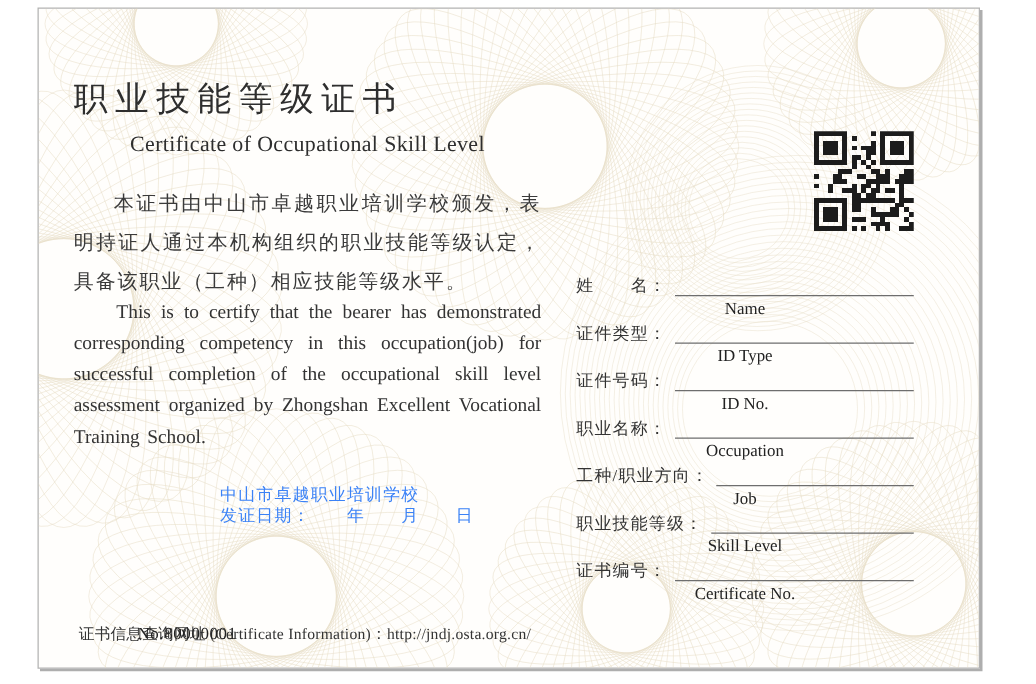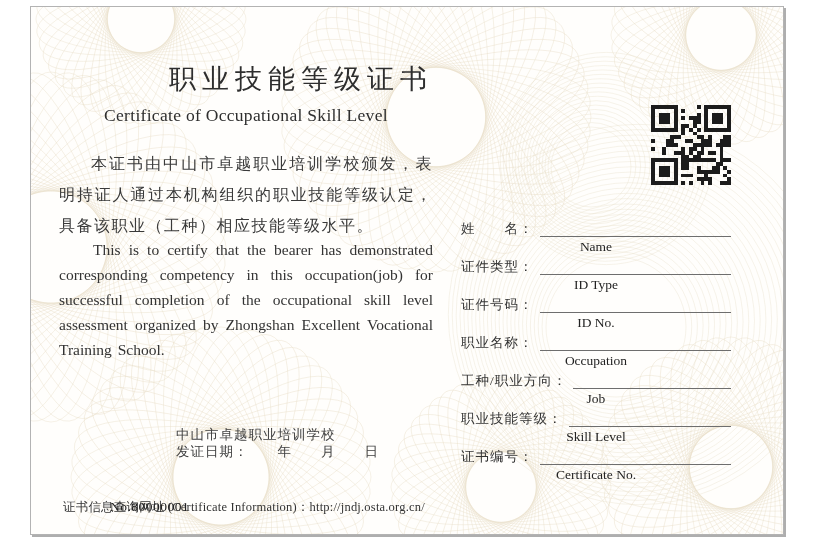--- a/index.html
+++ b/index.html
@@ -7,29 +7,29 @@
     width:829px;height:547px;position:relative;background:#ffffff;overflow:hidden;
     font-family:"Liberation Serif","DejaVu Serif",serif;color:#383838;
   }
   .cert{
     position:absolute;left:30px;top:6px;width:752px;height:527px;
     background:#fffefc;border:1px solid #b3b3b3;box-shadow:2px 2px 0 #aeaeae;
   }
   .pattern{position:absolute;left:0;top:0;width:100%;height:100%;pointer-events:none;}
   .abs{position:absolute;}
   
-  .title-zh{left:28px;top:54px;width:374px;text-align:right;font-size:27px;
+  .title-zh{left:28px;top:54px;width:374px;text-align:left;font-size:27px;
     letter-spacing:6px;color:#2e2e2e;}
   .title-en{left:28px;top:98px;width:374px;text-align:center;font-size:17.5px;
     letter-spacing:.3px;color:#2e2e2e;}
   .body-zh{left:28px;top:141px;width:374px;font-size:16px;line-height:31px;
     letter-spacing:1.5px;text-indent:2em;text-align:justify;color:#3a3a3a;}
   .body-en{left:28px;top:230px;width:374px;font-size:15.5px;line-height:25px;
     text-indent:2.2em;text-align:justify;word-spacing:2px;color:#333;}
-  .issuer-block{left:145px;top:380px;font-size:13.5px;line-height:17px;color:#404040;margin-top:39px;}
+  .issuer-block{left:145px;top:380px;font-size:13.5px;line-height:17px;color:#3b82f6;}
   .issuer-block .pre{white-space:pre;letter-spacing:1px;}
   .info-block{left:32px;top:443px;font-size:12.5px;line-height:23px;color:#333;
     letter-spacing:.2px;white-space:pre;}
   .serial{left:36px;top:492px;font-size:13.5px;color:#222;letter-spacing:.5px;padding-left:43px;}
   
   .right-col{left:430px;top:212px;width:270px;}
   .field{margin-bottom:5px;}
   .line-row{display:flex;align-items:center;height:19px;}
   .lz{font-size:13.5px;letter-spacing:1px;color:#333;white-space:pre;}
   .rule{flex:1;border-bottom:1px solid #6e6e6e;height:15px;margin-left:6px;}

